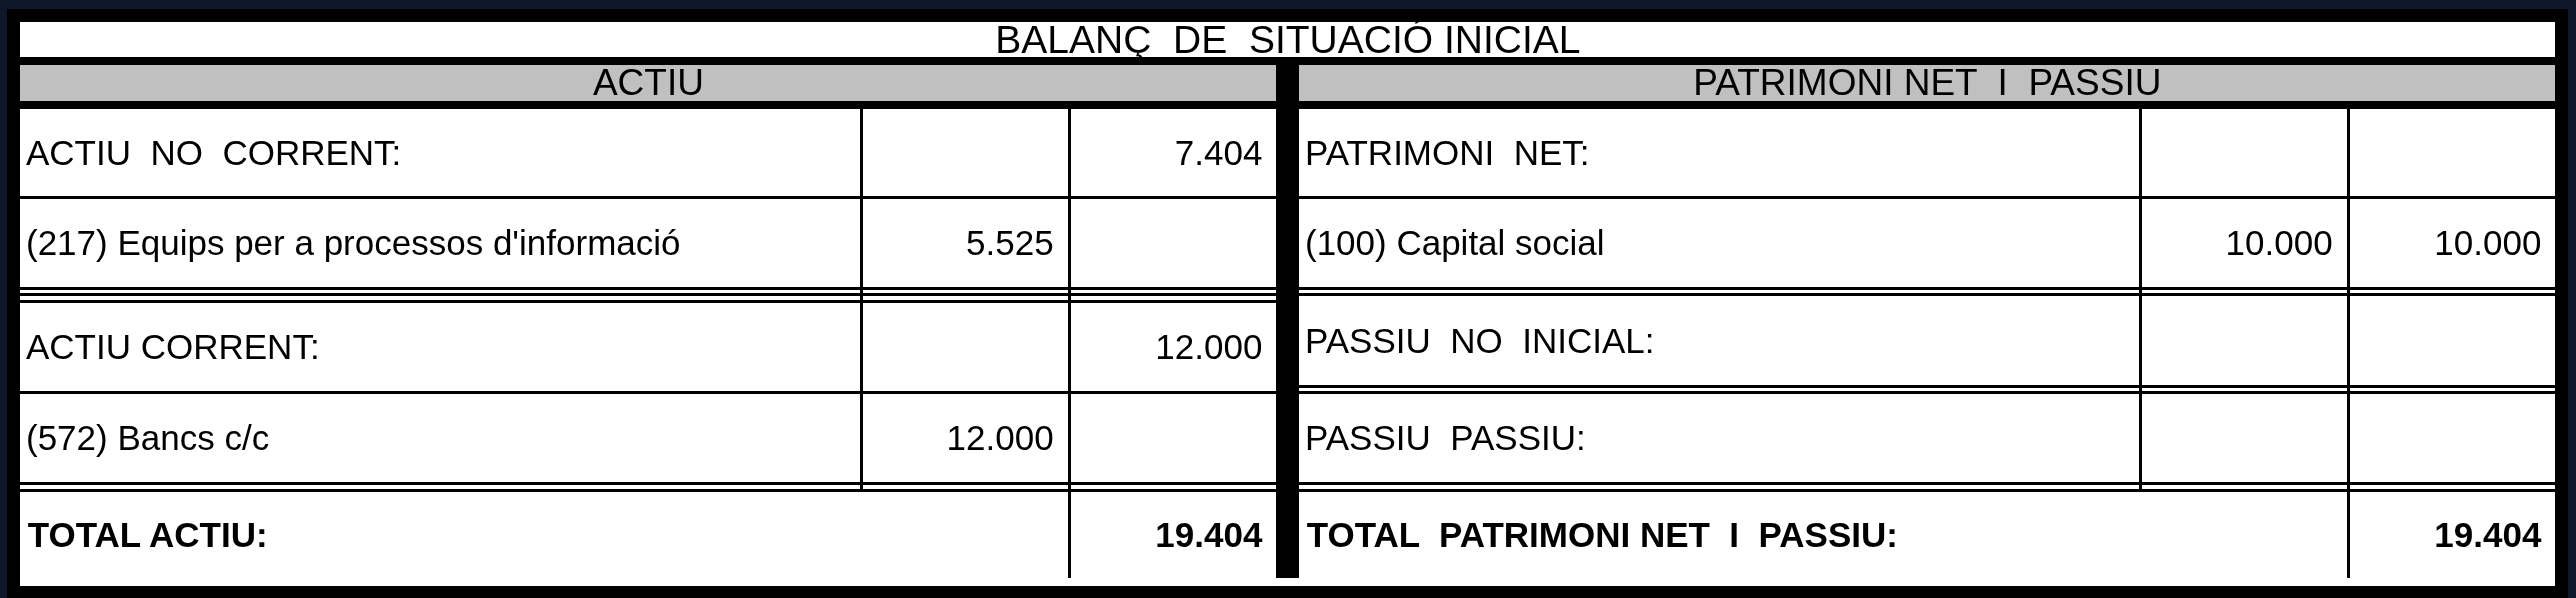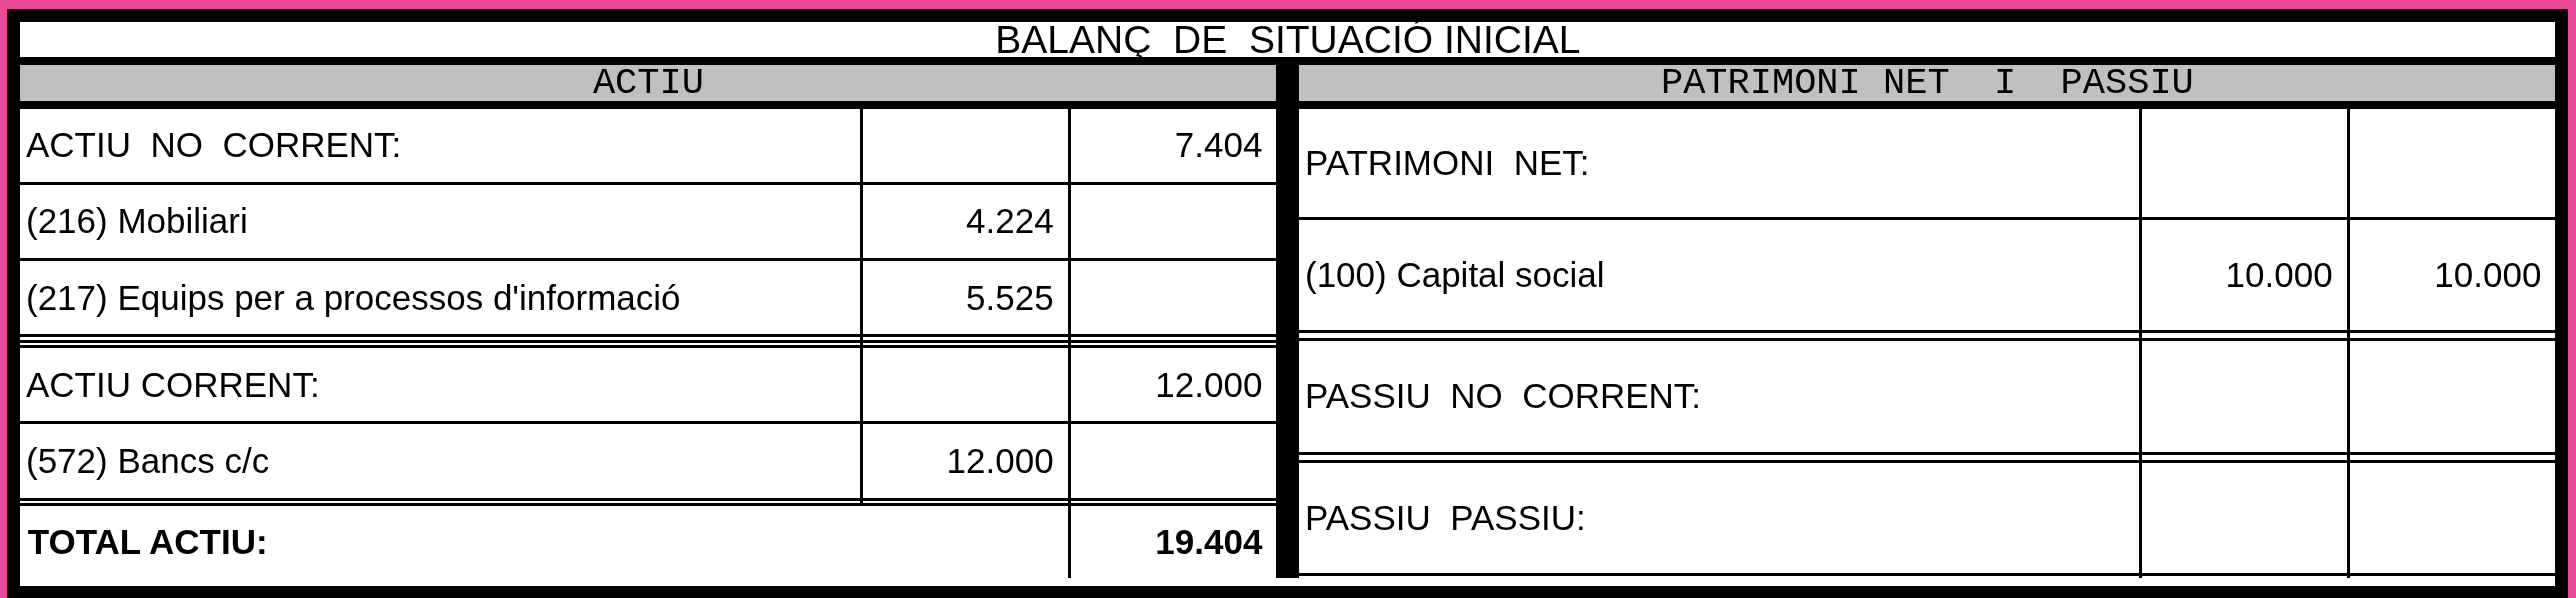--- a/index.html
+++ b/index.html
@@ -5,21 +5,21 @@
   * { margin: 0; padding: 0; box-sizing: border-box; }
   html, body { background: #ffffff; }
   body {
     font-family: "Liberation Sans", "DejaVu Sans", sans-serif;
     color: #000000;
   }
   .page {
     position: relative;
     width: 2576px;
     height: 599px;
-    background: #ec4899;
+    background: #0f172a;
     overflow: hidden;
   }
   .sheet {
     position: absolute;
     left: 7.4px;
     top: 9.3px;
     width: 2561px;
     height: 590px;
     border: 13px solid #000000;
     background: #ffffff;
@@ -54,21 +54,20 @@
   .half-header {
     height: 44px;
     flex: 0 0 auto;
     background: #c0c0c0;
     border-bottom: 8.4px solid #000000;
     display: flex;
     align-items: center;
     justify-content: center;
     font-size: 37px;
     white-space: pre;
-    font-family: Liberation Mono, monospace;
   }
   .table-wrap { flex: 1 1 auto; }
   table {
     width: 100%;
     height: 100%;
     border-collapse: collapse;
     table-layout: fixed;
   }
   col.c-desc { width: 67%; }
   col.c-amt1 { width: 16.5%; }
@@ -114,25 +113,20 @@
                 <col class="c-amt1">
                 <col class="c-amt2">
               </colgroup>
             <tbody>
               <tr>
                 <td class="desc">ACTIU  NO  CORRENT:</td>
                 <td class="amt"></td>
                 <td class="amt">7.404</td>
               </tr>
               <tr>
-                <td class="desc">(216) Mobiliari</td>
-                <td class="amt">4.224</td>
-                <td class="amt"></td>
-              </tr>
-              <tr>
                 <td class="desc">(217) Equips per a processos d'informació</td>
                 <td class="amt">5.525</td>
                 <td class="amt"></td>
               </tr>
               <tr>
                 <td class="desc"></td>
                 <td class="amt"></td>
                 <td class="amt"></td>
               </tr>
               <tr>
@@ -185,38 +179,42 @@
                 <td class="desc">(100) Capital social</td>
                 <td class="amt">10.000</td>
                 <td class="amt">10.000</td>
               </tr>
               <tr>
                 <td class="desc"></td>
                 <td class="amt"></td>
                 <td class="amt"></td>
               </tr>
               <tr>
-                <td class="desc">PASSIU  NO  CORRENT:</td>
+                <td class="desc">PASSIU  NO  INICIAL:</td>
                 <td class="amt"></td>
                 <td class="amt"></td>
               </tr>
               <tr>
                 <td class="desc"></td>
                 <td class="amt"></td>
                 <td class="amt"></td>
               </tr>
               <tr>
                 <td class="desc">PASSIU  PASSIU:</td>
                 <td class="amt"></td>
                 <td class="amt"></td>
               </tr>
               <tr>
                 <td class="desc"></td>
                 <td class="amt"></td>
                 <td class="amt"></td>
+              </tr>
+              <tr class="total-row">
+                <td class="total-label" colspan="2">TOTAL  PATRIMONI NET  I  PASSIU:</td>
+                <td class="amt">19.404</td>
               </tr>
             </tbody>
           </table>
         </div>
       </div>
 
     </div>
   </div>
 </div>
 

